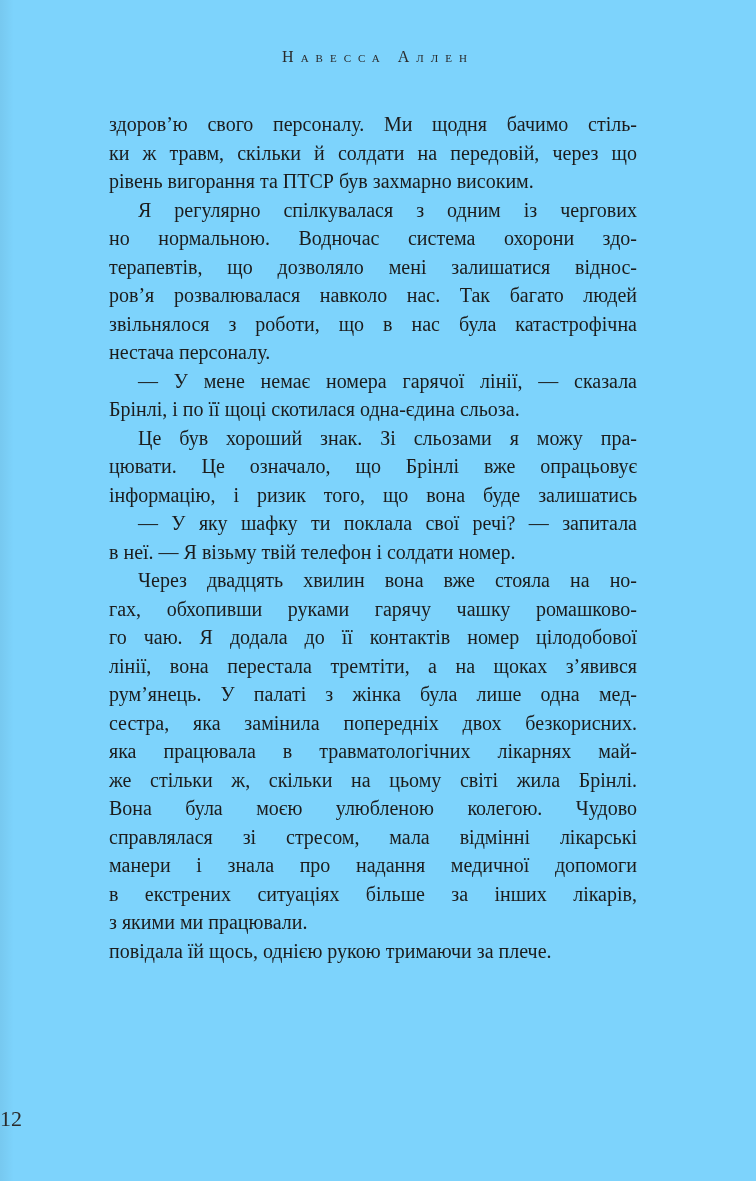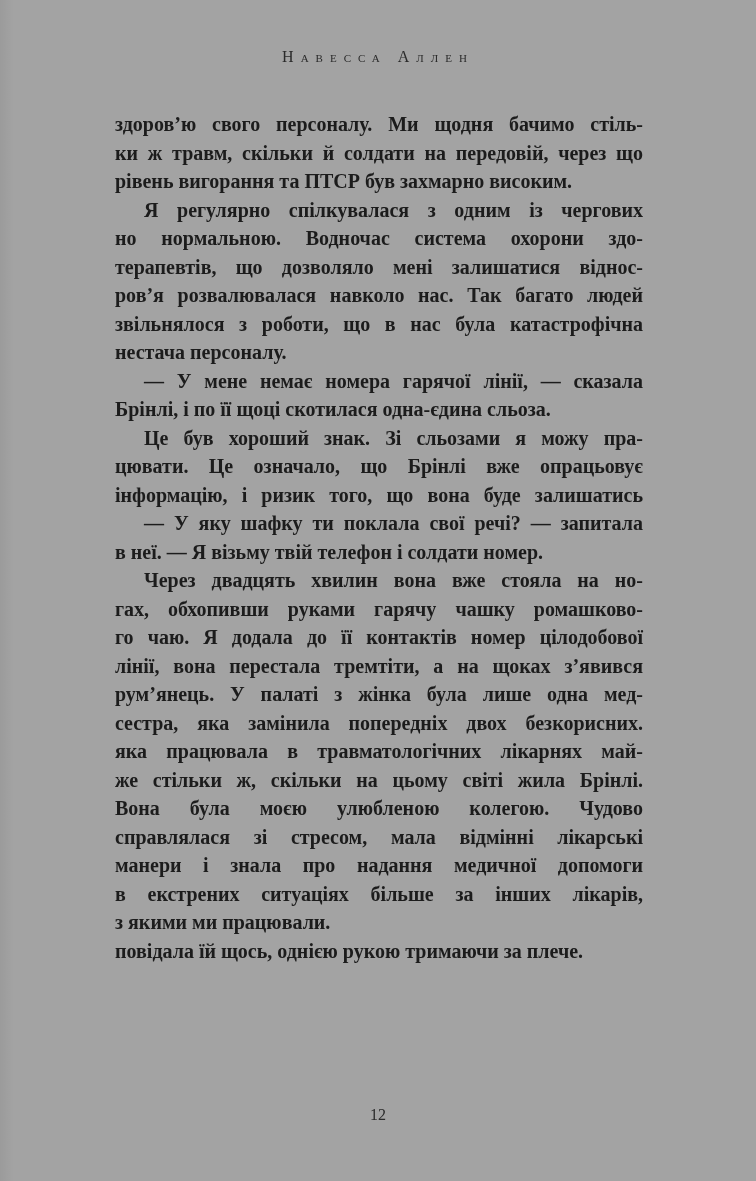--- a/index.html
+++ b/index.html
@@ -4,21 +4,21 @@
 <style>
   html, body {
     margin: 0;
     padding: 0;
     background: #ffffff;
   }
   .page {
     position: relative;
     width: 756px;
     height: 1181px;
-    background: #a3a3a3;
+    background: #7dd3fc;
     color: #1c1c1c;
     font-family: "Liberation Serif", "DejaVu Serif", serif;
     overflow: hidden;
   }
   .page::before {
     
     content: "";
     position: absolute;
     left: 0; top: 0; bottom: 0;
     width: 14px;
@@ -31,26 +31,25 @@
     left: 0;
     width: 100%;
     text-align: center;
     font-size: 16px;
     font-variant-caps: small-caps;
     letter-spacing: 7px;
     color: #2a2a2a;
   }
   .text-column {
     position: absolute;
-    left: 115px;
+    left: 109px;
     top: 110px;
     width: 528px;
     font-size: 20px;
     line-height: 28.5px;
-    font-weight: bold;
   }
   .paragraph {
     margin: 0;
   }
   .line {
     white-space: normal;
     text-align: justify;
   }
   .line.fill {
     text-align-last: justify;
@@ -59,22 +58,21 @@
     text-align: left;
   }
   .line.indent {
     text-indent: 29px;
   }
   .page-number {
     position: absolute;
     top: 1106px;
     left: 0;
     width: 100%;
-    text-align: center;
-    font-size: 16px;
+    font-size: 22px;
     color: #2a2a2a;
   }
 </style>
 </head>
 <body>
 
 <div class="page">
 
   <div class="running-head">Навесса Аллен</div>
 

